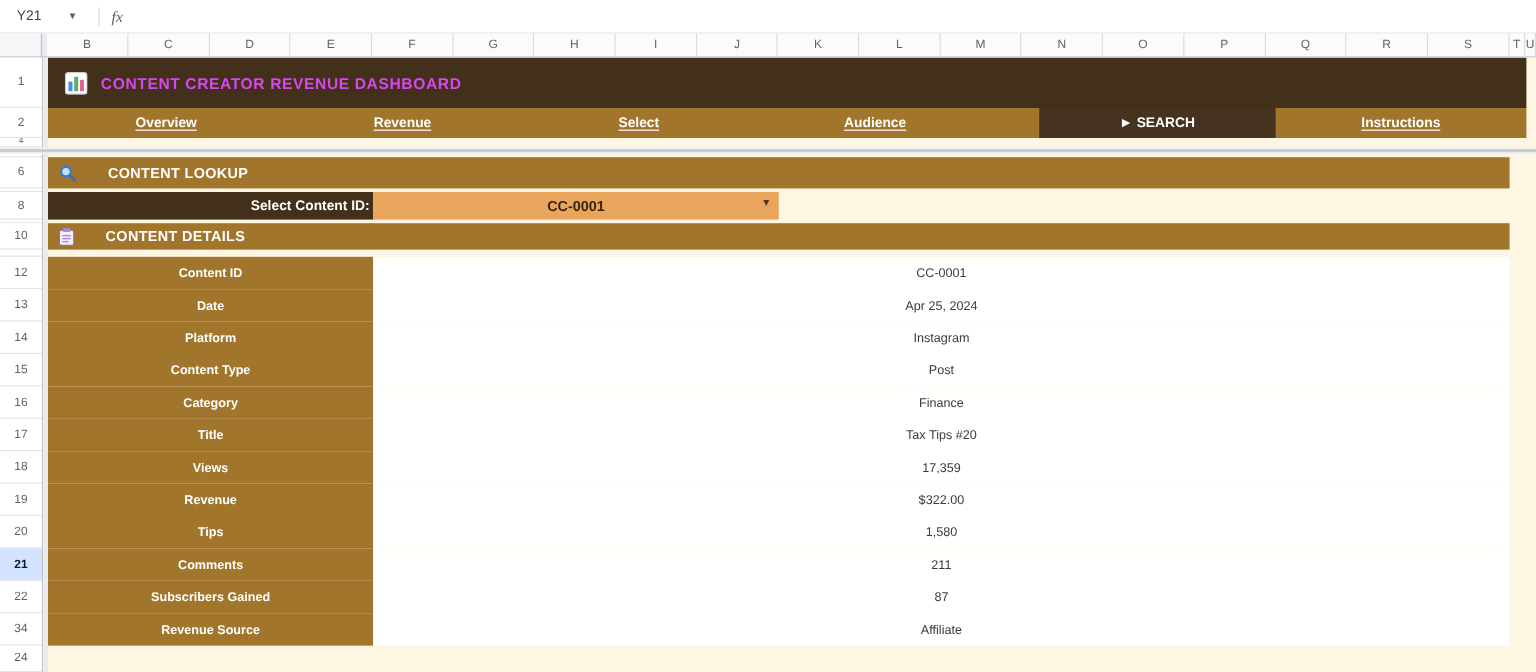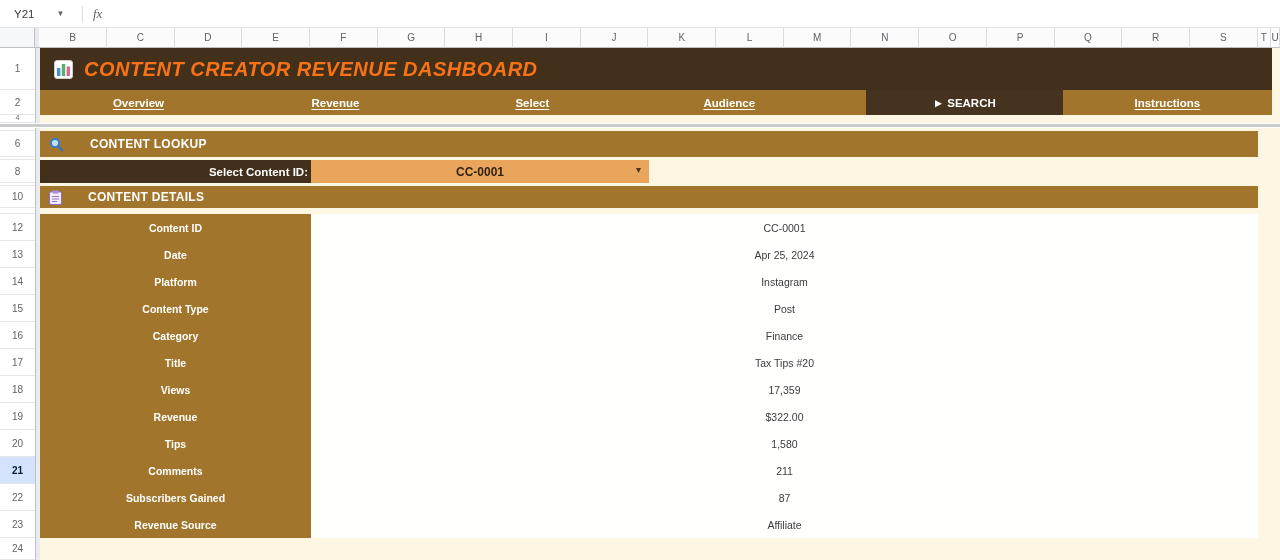--- a/index.html
+++ b/index.html
@@ -42,21 +42,21 @@
   .canvas { position:absolute; left:36px; top:0; width:1244px; height:512px;
             background:#fdf6e3; overflow:hidden; }
   .colAstrip { position:absolute; left:0; top:0; width:4px; height:512px; background:#e9ebee; }
 
   .freeze-divider { position:absolute; left:0; top:75px; width:1280px; height:5px;
                     background:#c9cbce; border-top:1px solid #fff; border-bottom:1px solid #fff; z-index:5; }
 
   
   .titlebar { position:absolute; left:4px; top:0; width:1232px; height:42px;
               background:#42301a; display:flex; align-items:center; padding-left:14px; }
-  .titlebar .ttl { color:#f97316; font-weight:bold; font-size:20px; letter-spacing:.5px; margin-left:11px;font-style:italic; }
+  .titlebar .ttl { color:#d946ef; font-weight:bold; font-size:13px; letter-spacing:.5px; margin-left:11px; }
 
   .navrow { position:absolute; left:4px; top:42px; width:1232px; height:25px;
             display:flex; background:#a1762c; }
   .navtab { height:25px; display:flex; align-items:center; justify-content:center;
             color:#fff; font-weight:bold; font-size:11.5px; cursor:pointer; }
   .navtab .navlink { text-decoration:underline; text-underline-offset:2px; }
   .navtab.active { background:#46331f;margin-left:38px; }
 
   .sectionbar { position:absolute; left:4px; width:1218px; background:#a1762c;
                 display:flex; align-items:center; padding-left:9px; }
@@ -140,21 +140,21 @@
         <div class="rownum" style="height: 27px;">13</div>
         <div class="rownum" style="height: 27px;">14</div>
         <div class="rownum" style="height: 27px;">15</div>
         <div class="rownum" style="height: 27px;">16</div>
         <div class="rownum" style="height: 27px;">17</div>
         <div class="rownum" style="height: 27px;">18</div>
         <div class="rownum" style="height: 27px;">19</div>
         <div class="rownum" style="height: 27px;">20</div>
         <div class="rownum sel" style="height: 27px;">21</div>
         <div class="rownum" style="height: 27px;">22</div>
-        <div class="rownum" style="height: 27px;">23</div>
+        <div class="rownum" style="height: 27px;">34</div>
         <div class="rownum" style="height: 22px;">24</div>
       </div>
 
     <div class="canvas">
       <div class="colAstrip"></div>
 
       <div class="titlebar">
         <span class="icon">
           <svg width="19" height="19" viewBox="0 0 19 19">
             <rect x="0.5" y="0.5" width="18" height="18" rx="2.5" fill="#ffffff" stroke="#cfcfcf"></rect>

